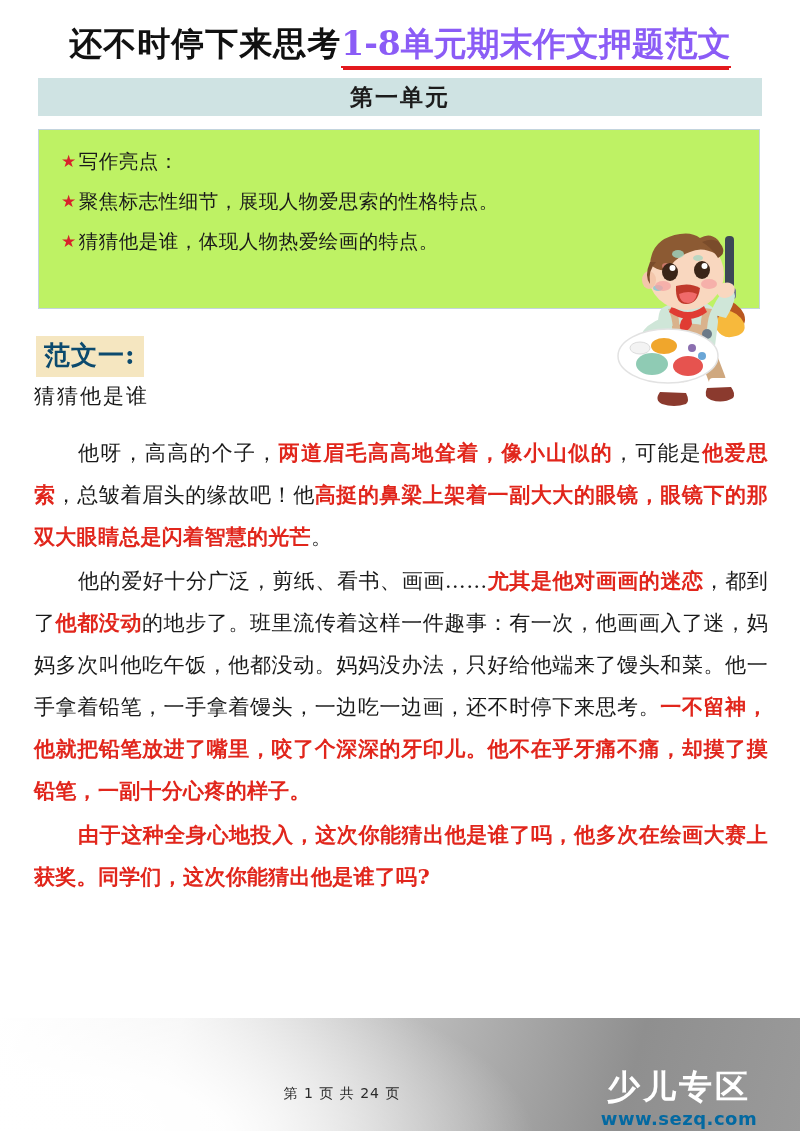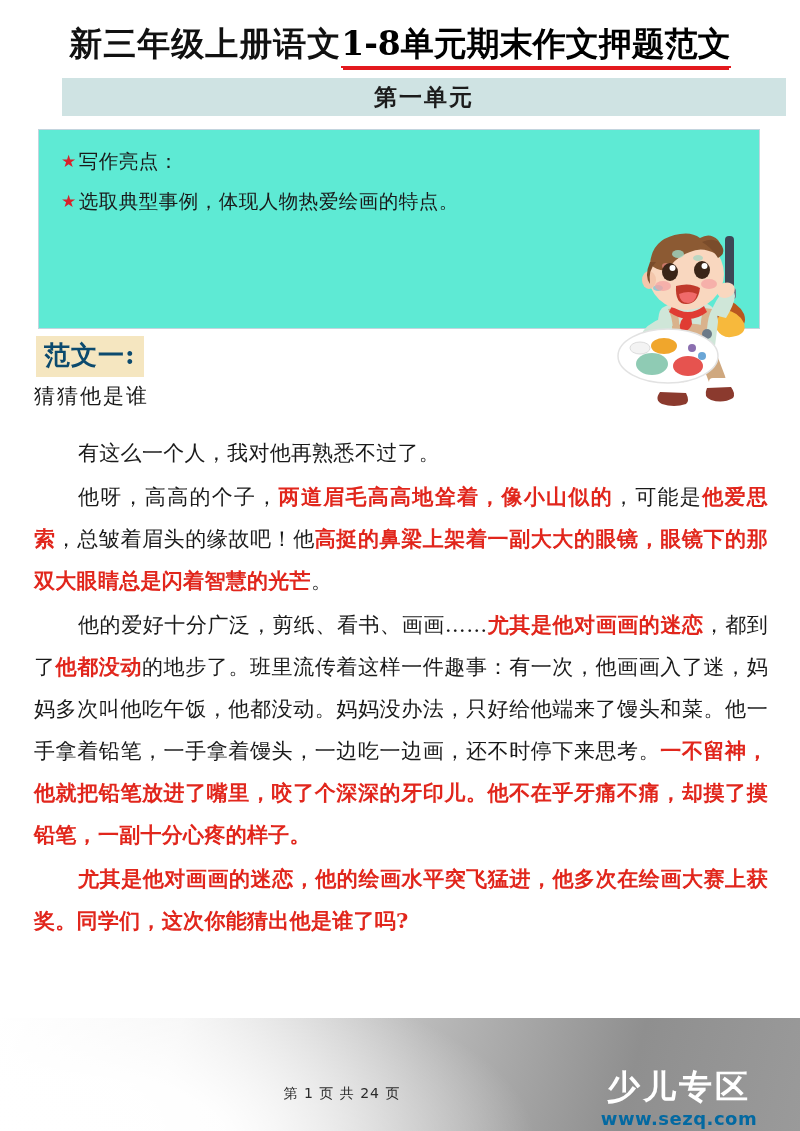--- a/index.html
+++ b/index.html
@@ -28,57 +28,56 @@
   .title-black {
     font-size: 33px;
     font-weight: bold;
     color: #111111;
     letter-spacing: 1px;
     font-family: "DejaVu Serif", "Liberation Serif", serif;
   }
   .title-red {
     font-size: 33px;
     font-weight: bold;
-    color: #000000;
+    color: #8b5cf6;
     letter-spacing: 0px;
     border-bottom: 2px solid #e3191e;
     padding-bottom: 3px;
     box-shadow: 0 4px 0 -2px #e3191e;
     font-family: "DejaVu Serif", "Liberation Serif", serif;
   }
 
   
   .unit-band {
     position: absolute;
     left: 38px;
     top: 78px;
     width: 724px;
     height: 38px;
     background: #cfe3e3;
     text-align: center;
-    margin-left: 24px;
   }
   .unit-band-label {
     display: block;
     line-height: 38px;
     font-size: 23px;
     font-weight: bold;
     color: #1c1c1c;
     letter-spacing: 2px;
   }
 
   
   .tips-box {
     position: absolute;
     left: 38px;
     top: 129px;
     width: 722px;
-    height: 200px;
+    height: 180px;
     border: 1px solid #c3d4de;
-    background: #5eead4;
+    background: #bef264;
     box-sizing: border-box;
   }
   .tips-list {
     padding: 12px 0 0 22px;
   }
   .tip-line {
     font-size: 19.5px;
     line-height: 40px;
     color: #1a1a1a;
     white-space: nowrap;
@@ -190,34 +189,37 @@
     font-size: 14px;
     color: #2b2b2b;
     letter-spacing: 1px;
     font-family: "DejaVu Sans", "Liberation Sans", sans-serif;
   }
 </style>
 </head>
 <body>
 
 <div class="title-row">
-  <span class="title-black">新三年级上册语文</span><span class="title-red">1-8单元期末作文押题范文</span>
+  <span class="title-black">还不时停下来思考</span><span class="title-red">1-8单元期末作文押题范文</span>
 </div>
 
 <div class="unit-band">
   <span class="unit-band-label">第一单元</span>
 </div>
 
 <div class="tips-box">
   <div class="tips-list">
     <div class="tip-line">
       <span class="star">★</span><span>写作亮点：</span>
     </div>
     <div class="tip-line">
-      <span class="star">★</span><span>选取典型事例，体现人物热爱绘画的特点。</span>
+      <span class="star">★</span><span>聚焦标志性细节，展现人物爱思索的性格特点。</span>
+    </div>
+    <div class="tip-line">
+      <span class="star">★</span><span>猜猜他是谁，体现人物热爱绘画的特点。</span>
     </div>
   </div>
 </div>
 
 <div class="illustration">
   <svg viewBox="0 0 180 190" width="180" height="190" xmlns="http://www.w3.org/2000/svg">
 
     <rect x="119" y="14" width="9" height="56" rx="4" fill="#3d4756"></rect>
     <rect x="117" y="66" width="13" height="11" rx="3" fill="#6d7888"></rect>
 
@@ -283,24 +285,23 @@
   </svg>
 </div>
 
 <div class="sample-label">
   <span class="sample-label-text">范文一:</span>
 </div>
 
 <div class="essay">
   <div class="essay-title">猜猜他是谁</div>
 
-  <p class="para"><span class="blk">有这么一个人，我对他再熟悉不过了。</span></p>
   <p class="para"><span class="blk">他呀，高高的个子，</span><span class="red">两道眉毛高高地耸着，像小山似的</span><span class="blk">，可能是</span><span class="red">他爱思索</span><span class="blk">，总皱着眉头的缘故吧！他</span><span class="red">高挺的鼻梁上架着一副大大的眼镜，眼镜下的那双大眼睛总是闪着智慧的光芒</span><span class="blk">。</span></p>
   <p class="para"><span class="blk">他的爱好十分广泛，剪纸、看书、画画……</span><span class="red">尤其是他对画画的迷恋</span><span class="blk">，都到了</span><span class="red">他都没动</span><span class="blk">的地步了。班里流传着这样一件趣事：有一次，他画画入了迷，妈妈多次叫他吃午饭，他都没动。妈妈没办法，只好给他端来了馒头和菜。他一手拿着铅笔，一手拿着馒头，一边吃一边画，还不时停下来思考。</span><span class="red">一不留神，他就把铅笔放进了嘴里，咬了个深深的牙印儿。他不在乎牙痛不痛，却摸了摸铅笔，一副十分心疼的样子。</span></p>
-  <p class="para"><span class="red">尤其是他对画画的迷恋，他的绘画水平突飞猛进，他多次在绘画大赛上获奖。同学们，这次你能猜出他是谁了吗?</span></p>
+  <p class="para"><span class="red">由于这种全身心地投入，这次你能猜出他是谁了吗，他多次在绘画大赛上获奖。同学们，这次你能猜出他是谁了吗?</span></p>
 </div>
 
 <div class="footer-band"></div>
 
 <div class="watermark">
   <span class="wm-cn">少儿专区</span>
   <span class="wm-url">www.sezq.com</span>
 </div>
 
 <div class="page-number">第 1 页  共 24 页</div>

